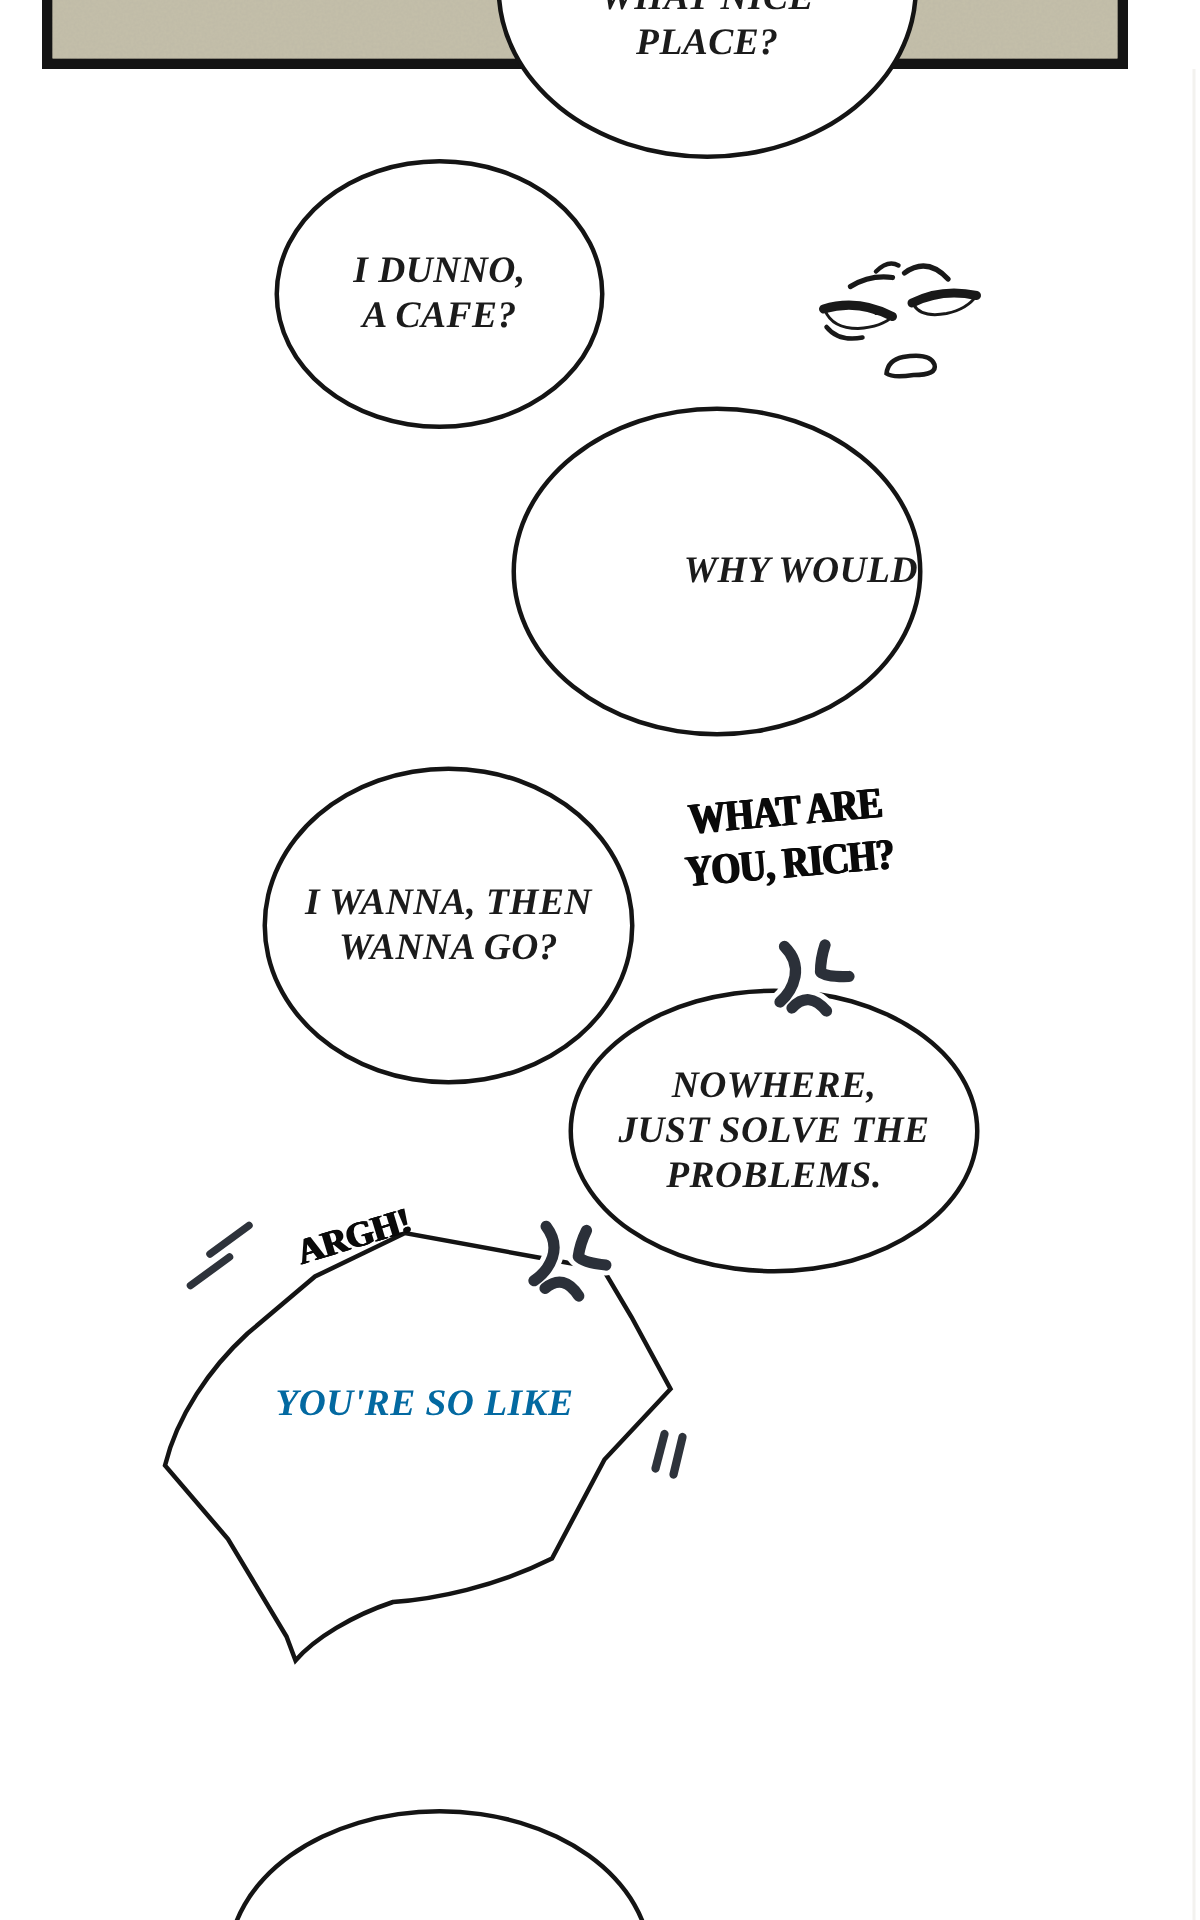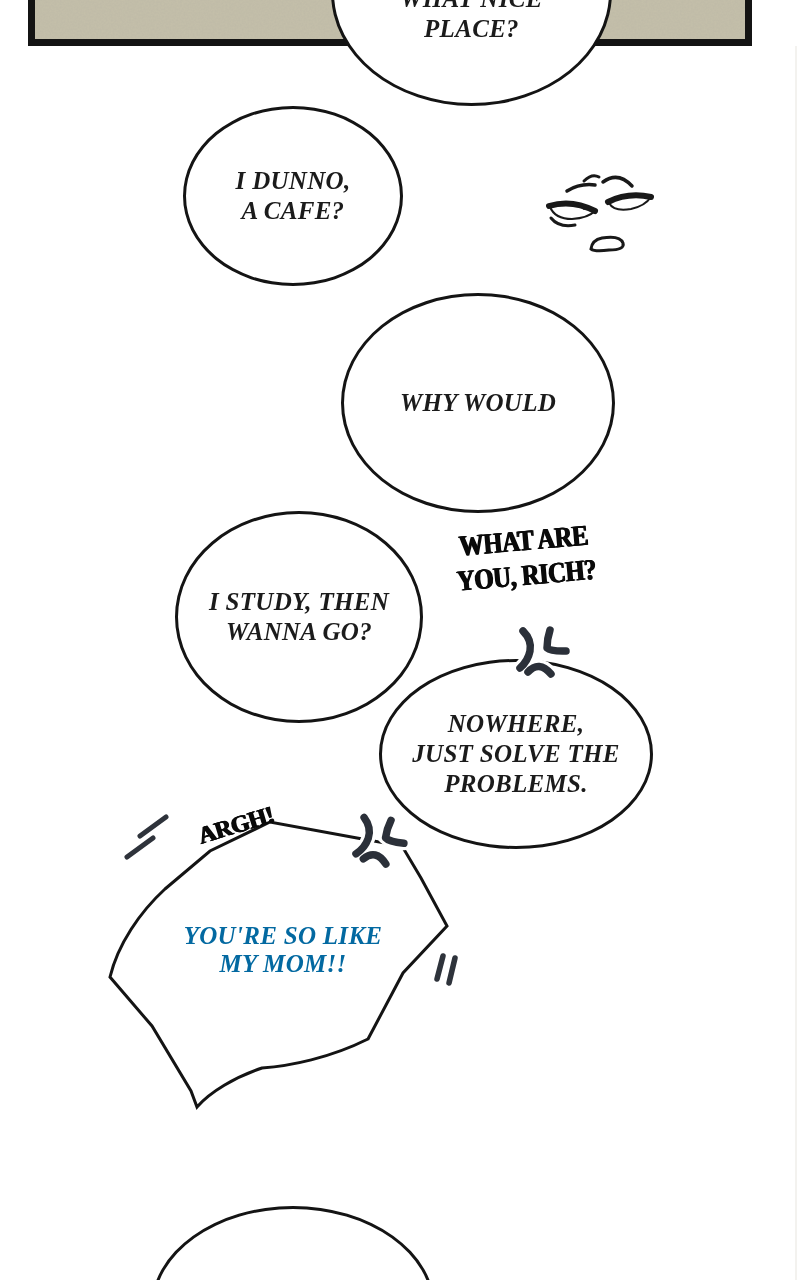--- a/index.html
+++ b/index.html
@@ -18,21 +18,21 @@
     position:absolute;box-sizing:border-box;background:#ffffff;border:3px solid #141414;
     border-radius:50%;display:flex;align-items:center;justify-content:center;z-index:1;
   }
   .btext{
     font-style:italic;font-weight:700;font-size:25px;line-height:30px;
     letter-spacing:.3px;color:#1b1b1b;text-align:center;white-space:nowrap;
   }
   .b-place  {left:331px;top:-121px;width:281px;height:227px;}
   .b-place .btext{padding-top:43px;}
   .b-cafe   {left:183px;top:106px;width:220px;height:180px;justify-content:center;}
-  .b-why    {left:341px;top:293px;width:274px;height:220px;}
+  .b-why    {left:341px;top:271px;width:274px;height:220px;justify-content:flex-end;}
   .b-where  {left:175px;top:511px;width:248px;height:212px;}
   .b-nowhere{left:379px;top:659px;width:274px;height:190px;}
   .b-bottom {left:151px;top:1206px;width:284px;height:204px;}
   
   .art{position:absolute;left:0;top:0;width:800px;height:1280px;z-index:2;pointer-events:none;}
   .vein-halo{stroke:#ffffff;stroke-width:14;fill:none;stroke-linecap:round;}
   .vein-ink{stroke:#2b3039;fill:none;stroke-linecap:round;stroke-linejoin:round;}
   
   .overtext{position:absolute;z-index:3;text-align:center;}
   .mom-text{left:163px;top:922px;width:240px;
@@ -77,21 +77,21 @@
   </div>
 
   <div class="bubble b-why">
     <div class="btext">
       <div>WHY WOULD</div>
     </div>
   </div>
 
   <div class="bubble b-where">
     <div class="btext">
-      <div>I STUDY, THEN</div>
+      <div>I WANNA, THEN</div>
       <div>WANNA GO?</div>
     </div>
   </div>
 
   <div class="bubble b-nowhere">
     <div class="btext">
       <div>NOWHERE,</div>
       <div>JUST SOLVE THE</div>
       <div>PROBLEMS.</div>
     </div>
@@ -141,21 +141,20 @@
       <path d="M 127,857 L 153,838"></path>
     </g>
     <g stroke="#2e333b" stroke-width="5.5" stroke-linecap="round" fill="none">
       <path d="M 443,956 L 437,979"></path>
       <path d="M 455,958 L 449,983"></path>
     </g>
   </svg>
 
   <div class="overtext mom-text">
     <div>YOU'RE SO LIKE</div>
-    <div>MY MOM!!</div>
   </div>
 
   <div class="overtext shout shout-rich">
     <div>WHAT ARE</div>
     <div>YOU, RICH?</div>
   </div>
   <div class="overtext shout shout-argh">ARGH!</div>
 
 </div>
 

